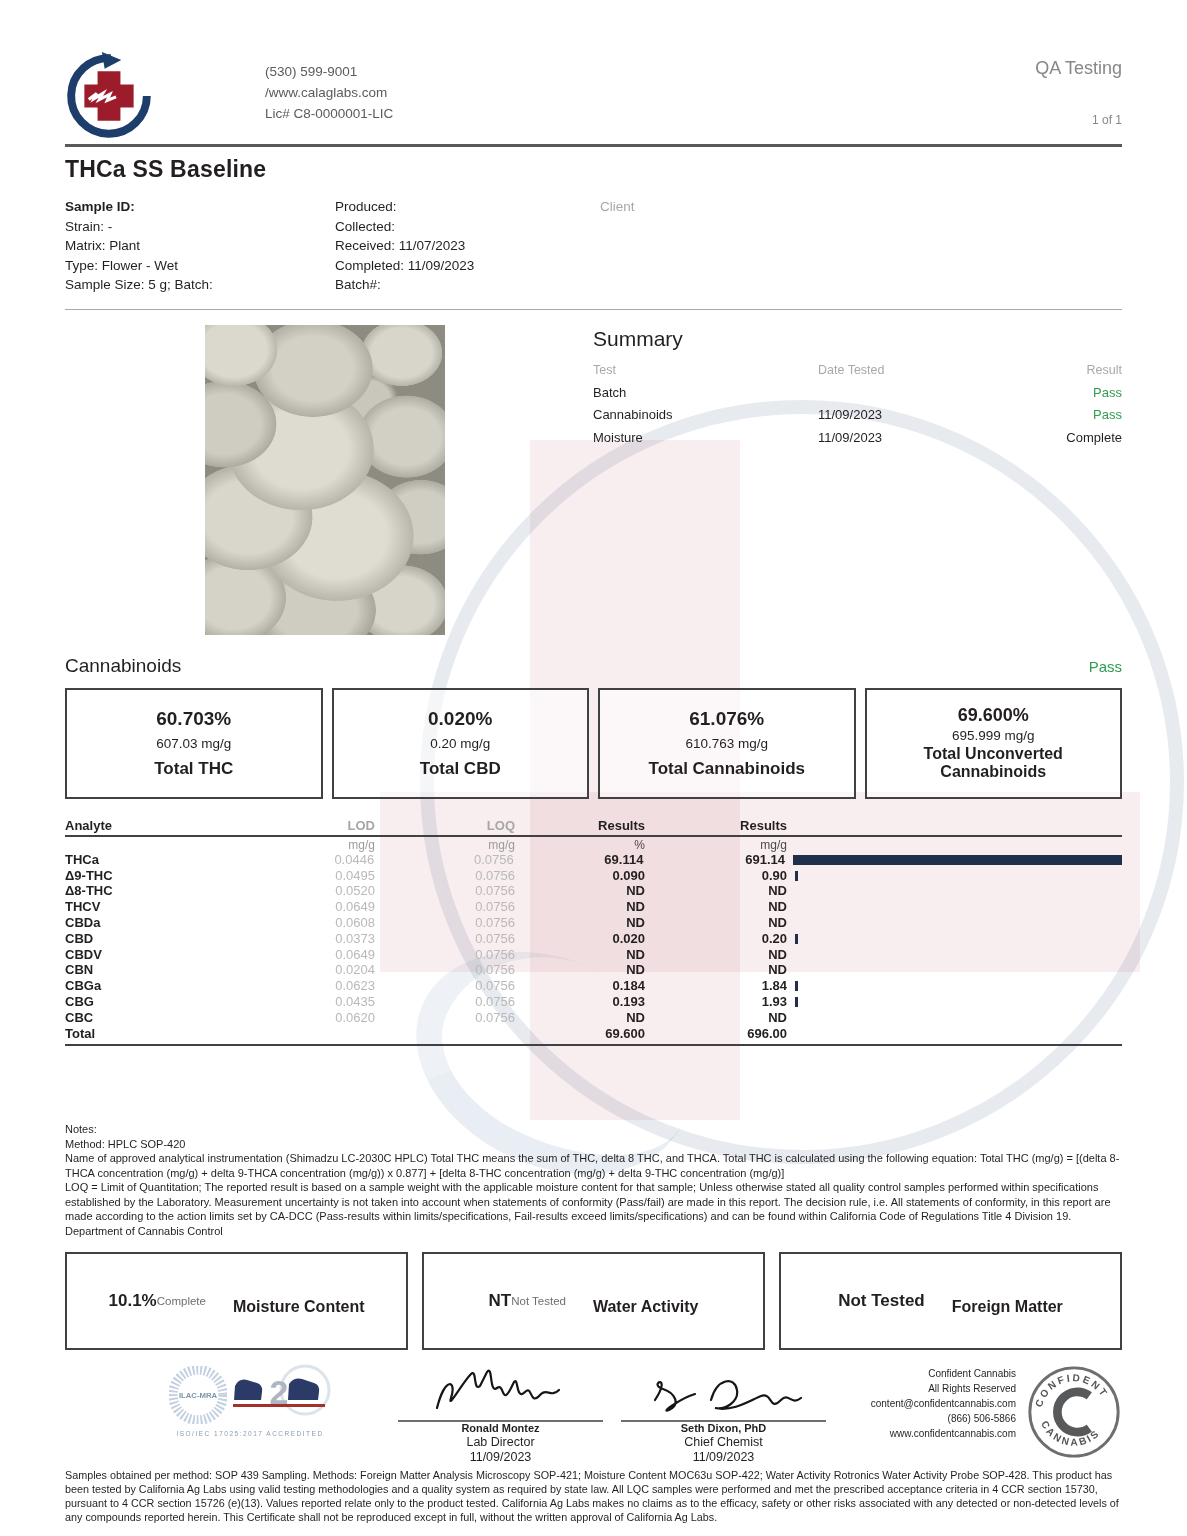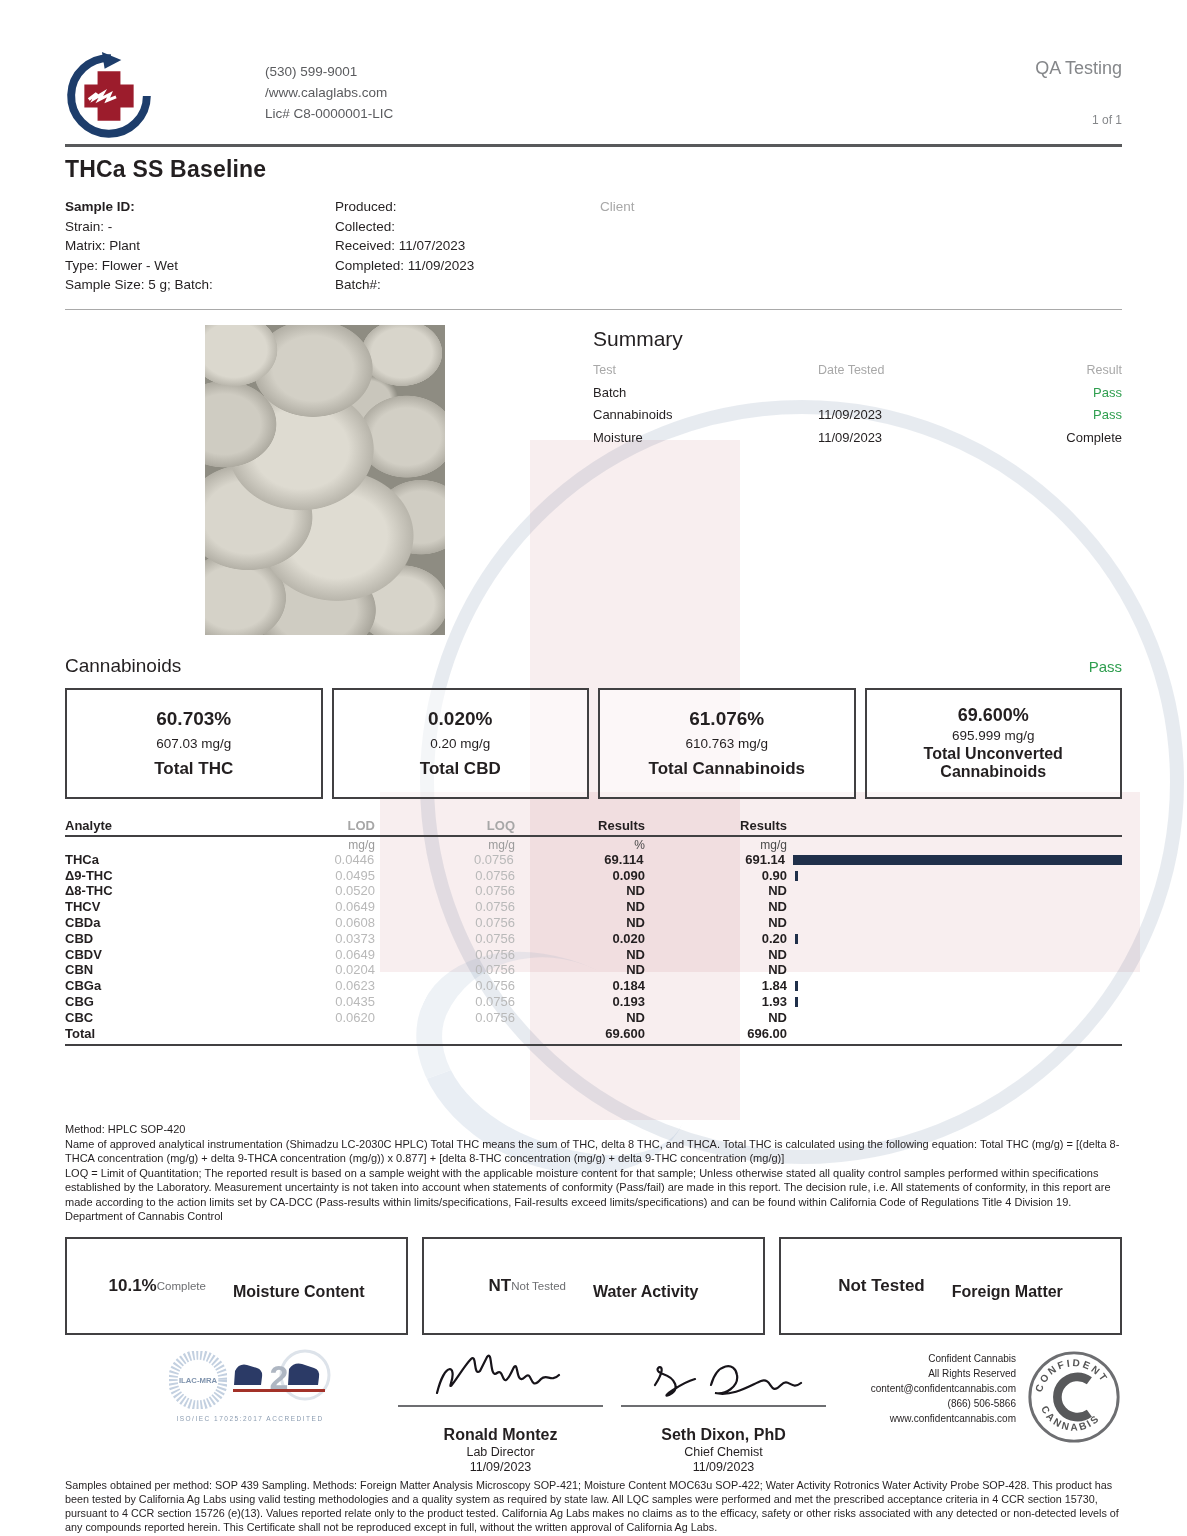--- a/index.html
+++ b/index.html
@@ -114,21 +114,21 @@
   .ot-label{font-size:16px;font-weight:bold;margin-top:12px;margin-left:27px;}
   
   .sig-row{display:flex;margin-top:14px;align-items:flex-start;}
   .accred{width:220px;margin-left:75px;text-align:center;}
   .accred-logos{display:flex;align-items:center;justify-content:center;}
   .accred-caption{font-size:6.5px;color:#8a9bb0;letter-spacing:1.5px;margin-top:4px;}
   .sigblock{width:205px;text-align:center;margin-left:38px;}
   .sigblock.second{margin-left:18px;}
   .sig-img{height:56px;display:flex;align-items:flex-end;justify-content:center;}
   .sig-line{border-top:2px solid #6d6e71;margin-top:0;}
-  .sig-name{font-size:16px;font-weight:bold;margin-top:19px;}
+  .sig-name{font-size:11px;font-weight:bold;margin-top:0;}
   .sig-role{font-size:12.5px;margin-top:1px;}
   .sig-date{font-size:12.5px;margin-top:1px;}
   .confident{margin-left:auto;text-align:right;font-size:10px;line-height:1.5;padding-top:2px;}
   .stamp{margin-left:10px;flex:0 0 96px;}
   
   .footer{margin-top:4px;font-size:10.8px;line-height:1.3;}
 </style>
 </head>
 <body>
 
@@ -361,20 +361,21 @@
             <div class="c1"></div>
             <div class="c2"></div>
             <div class="c3">69.600</div>
             <div class="c4">696.00</div>
             <div class="cbar"></div>
           </div>
         </div>
     </div>
 
     <div class="notes">
+      <div>Notes:</div>
       <div>Method: HPLC SOP-420</div>
       <div>Name of approved analytical instrumentation (Shimadzu LC-2030C HPLC) Total THC means the sum of THC, delta 8 THC, and THCA. Total THC is calculated using the following equation: Total THC (mg/g) = [(delta 8-THCA concentration (mg/g) + delta 9-THCA concentration (mg/g)) x 0.877] + [delta 8-THC concentration (mg/g) + delta 9-THC concentration (mg/g)]</div>
       <div>LOQ = Limit of Quantitation; The reported result is based on a sample weight with the applicable moisture content for that sample; Unless otherwise stated all quality control samples performed within specifications established by the Laboratory. Measurement uncertainty is not taken into account when statements of conformity (Pass/fail) are made in this report.  The decision rule, i.e. All statements of conformity, in this report are made according to the action limits set by CA-DCC (Pass-results within limits/specifications, Fail-results exceed limits/specifications) and can be found within California Code of Regulations Title 4 Division 19. Department of Cannabis Control</div>
     </div>
 
     <div class="other-row">
       <div class="ot-box">
         <div class="ot-value">10.1%</div>
         <div class="ot-status">Complete</div>
         <div class="ot-label">Moisture Content</div>

